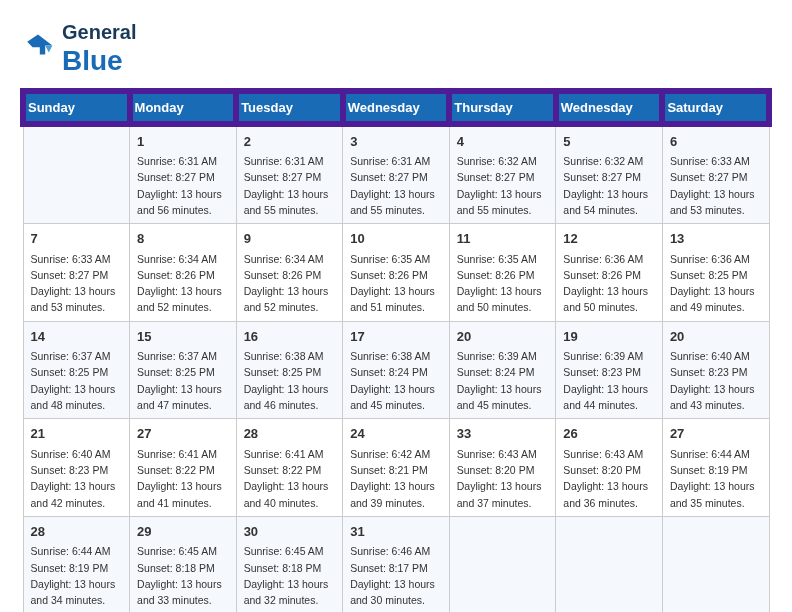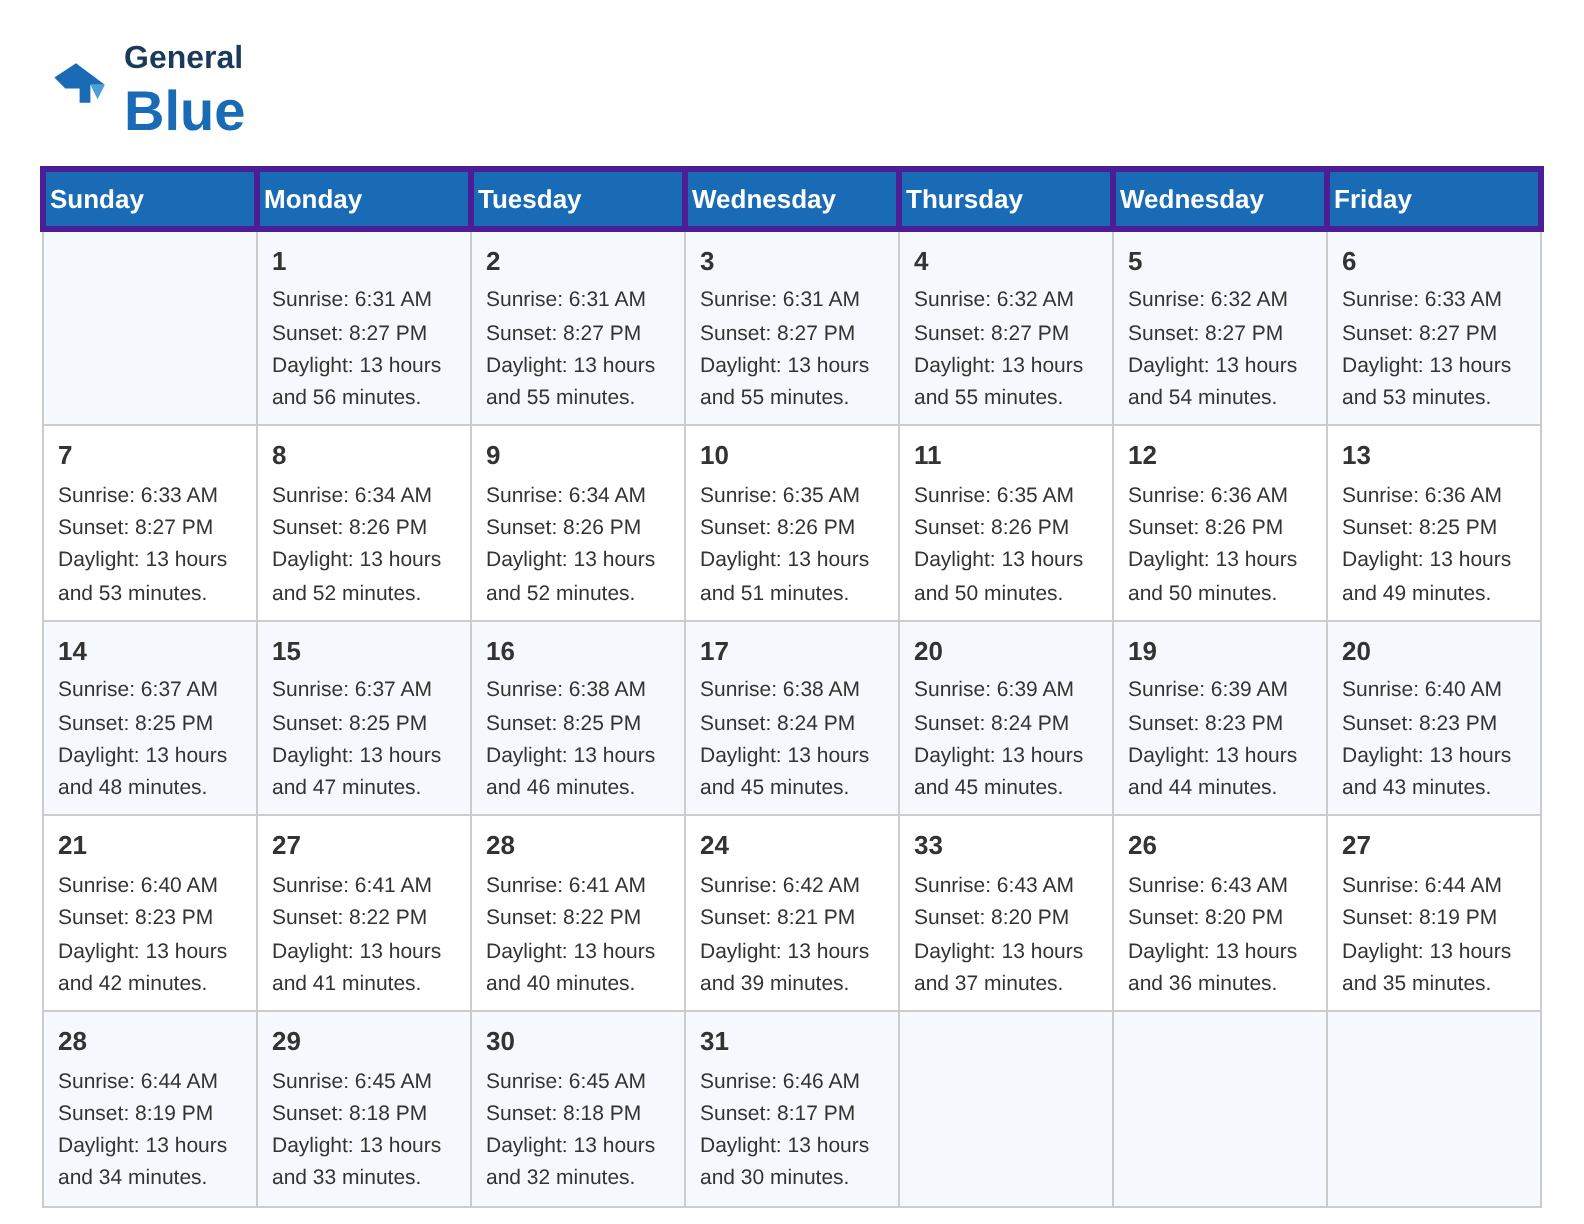--- a/index.html
+++ b/index.html
@@ -50,21 +50,21 @@
       border-collapse: collapse;
       font-size: 11px;
     }
     thead tr th {
       background-color: #1a6bb5;
       color: #fff;
       text-align: left;
       padding: 6px 2px;
       font-size: 13px;
       font-weight: bold;
-      border: 3px solid #4c1d95;
+      border: 6px solid #4c1d95;
     }
     tbody tr td {
       border: 1px solid #ccc;
       padding: 5px 7px;
       vertical-align: top;
       min-height: 80px;
       height: 90px;
       color: #333;
       line-height: 1.5;
     }
@@ -90,40 +90,40 @@
 <body>
 
 <div class="header-section">
   <div class="logo">
     <svg class="logo-bird" viewBox="0 0 40 40" xmlns="http://www.w3.org/2000/svg">
 
       <polygon points="20,4 36,16 28,16 28,26 22,26 22,18 14,18 8,12" fill="#1a6bb5"></polygon>
       <polygon points="28,16 36,16 32,24" fill="#4a9fd4"></polygon>
     </svg>
     <div>
-      <div class="logo-text" style="font-size:16px;">General</div>
+      <div class="logo-text" style="font-size:20px;">General</div>
       <div class="logo-text" style="font-size:28px; color:#1a6bb5;">Blue</div>
     </div>
   </div>
   <div class="title-block">
     <div class="month-title"></div>
     <div class="location-subtitle"></div>
   </div>
 </div>
 
 <table>
   <thead>
     <tr>
     <th>Sunday</th>
         <th>Monday</th>
         <th>Tuesday</th>
         <th>Wednesday</th>
         <th>Thursday</th>
         <th>Wednesday</th>
-        <th>Friday</th>
+        <th>Saturday</th>
       </tr>
   </thead>
   <tbody id="calendar-body">
   <tr>
         <td></td>
         <td>
           <span class="day-number">1</span>
           <div class="day-info">Sunrise: 6:31 AM<br>Sunset: 8:27 PM<br>Daylight: 13 hours<br>and 56 minutes.</div>
         </td>
         <td>

